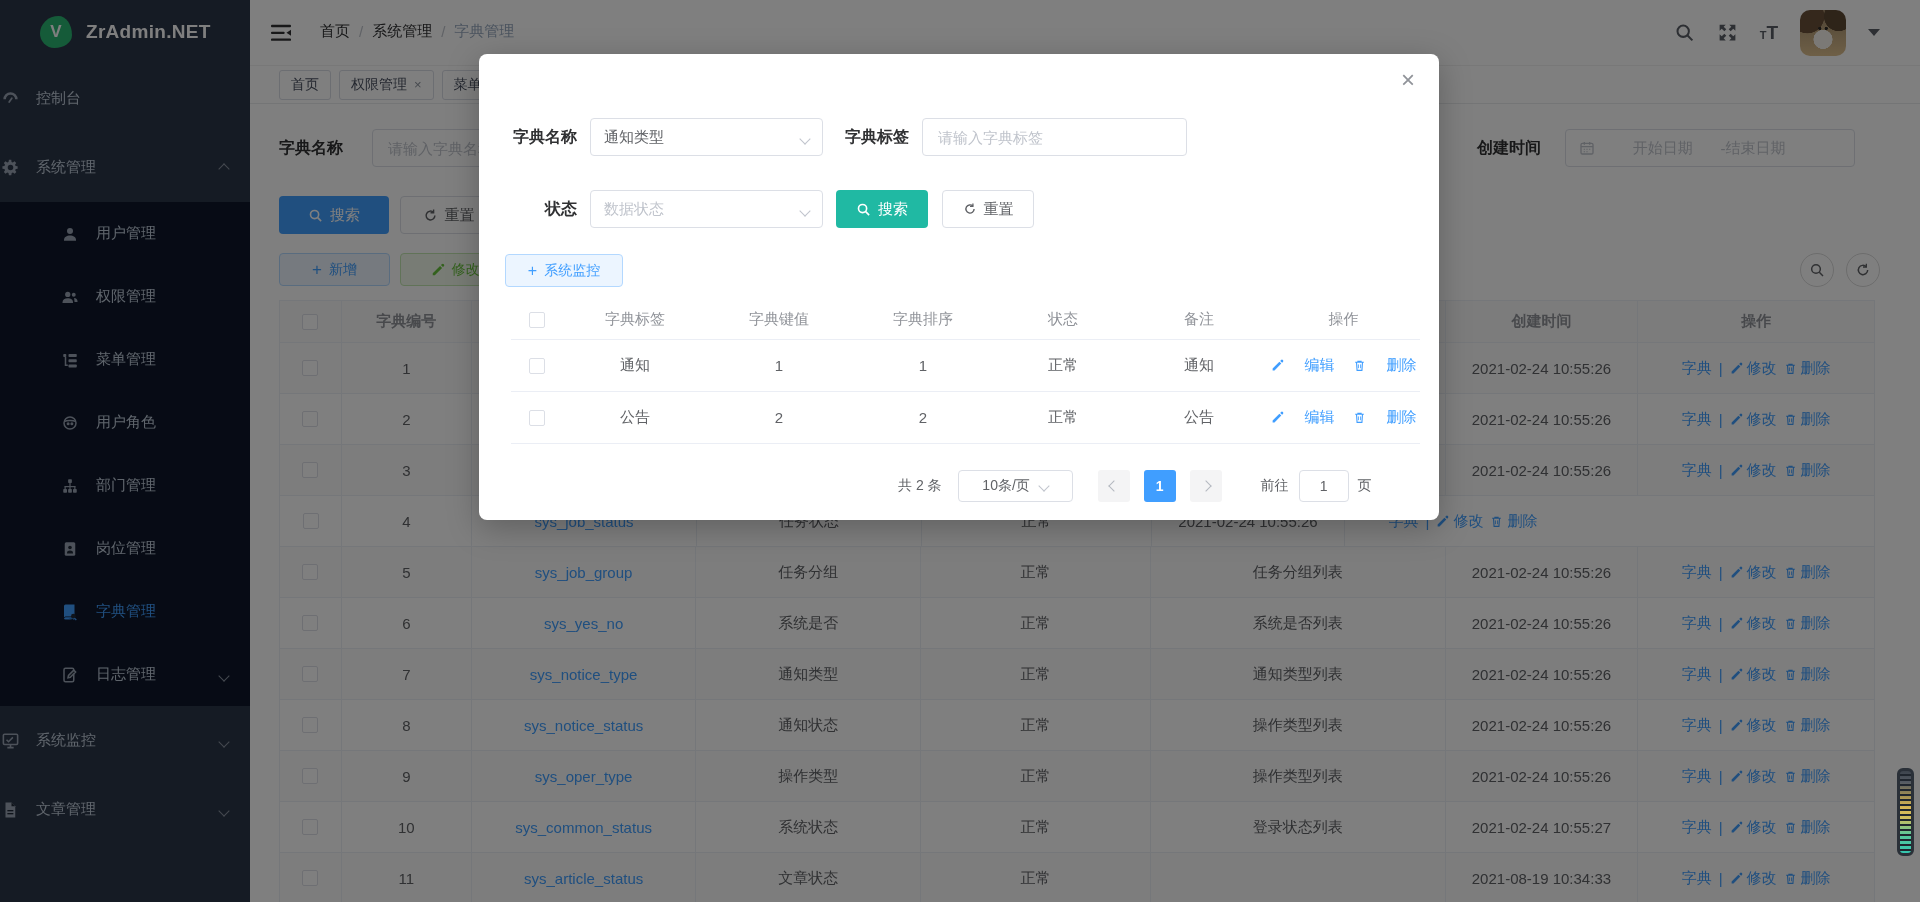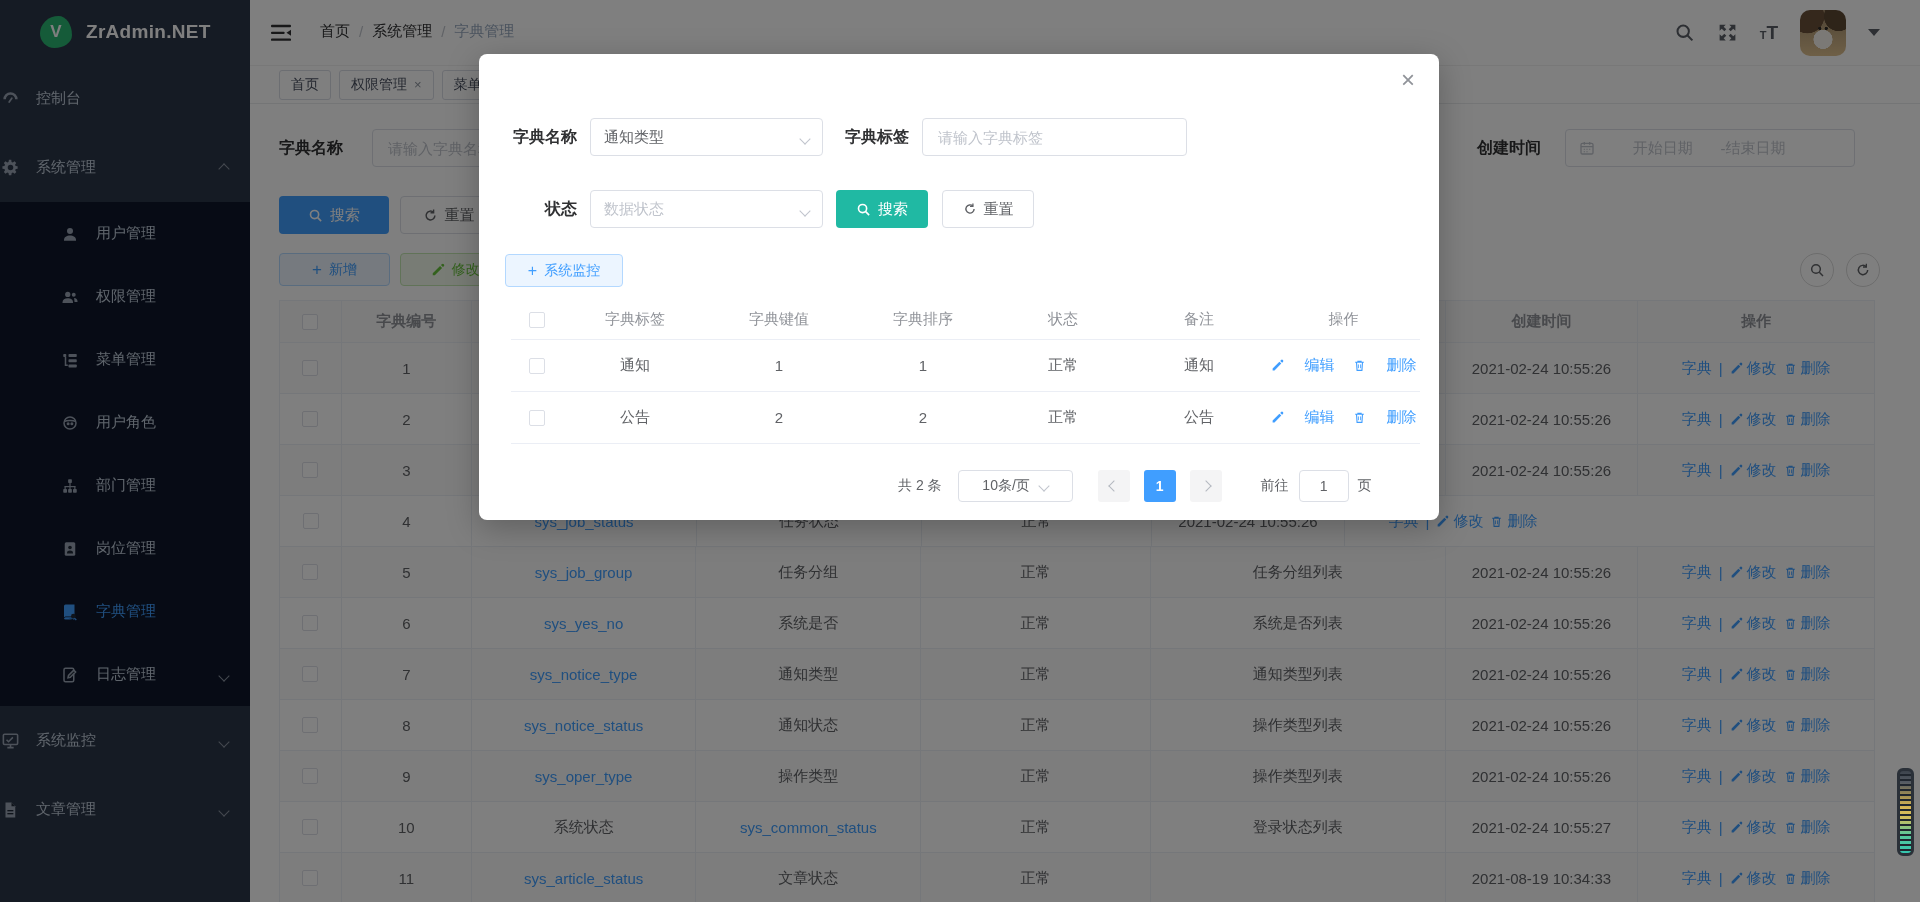--- a/index.html
+++ b/index.html
@@ -719,24 +719,24 @@
               </span>
             </span>
           </div>
         </div>
 
         <div class="gtr">
           <div class="gtd c0">
             <span class="checkbox"></span>
           </div>
           <div class="gtd c1">10</div>
+          <div class="gtd c2">
+            <span class="link">sys_common_status</span>
+          </div>
           <div class="gtd c3">系统状态</div>
-          <div class="gtd c2">
-            <span class="link">sys_common_status</span>
-          </div>
           <div class="gtd c4">正常</div>
           <div class="gtd c5">登录状态列表</div>
           <div class="gtd c6">2021-02-24 10:55:27</div>
           <div class="gtd c7">
             <span class="ops">
               <span class="link">字典</span>
               <span>|</span>
               <span class="link" style="display:inline-flex;align-items:center;gap:4px">
                 <span class="ic">
                   <svg width="13" height="13" viewBox="0 0 24 24" fill="currentColor">

